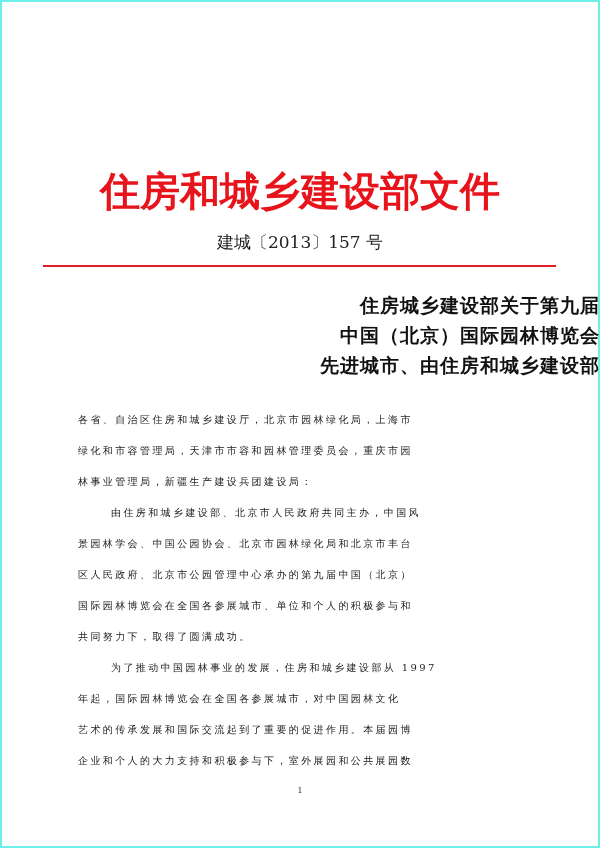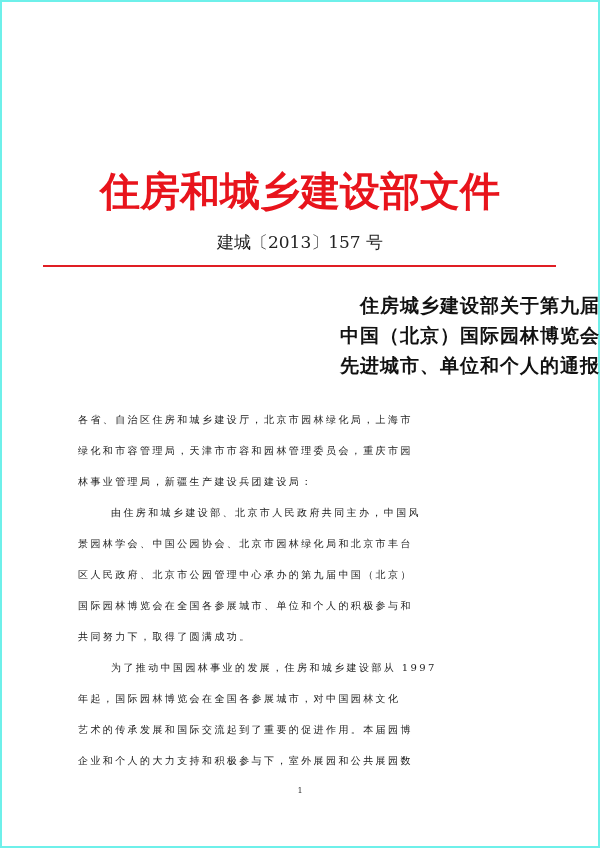--- a/index.html
+++ b/index.html
@@ -97,21 +97,21 @@
 
 <div class="doc-header">住房和城乡建设部文件</div>
 
 <div class="doc-number">建城〔2013〕157 号</div>
 
 <div class="red-rule"></div>
 
 <div class="doc-title">
   <div>住房城乡建设部关于第九届</div>
   <div>中国（北京）国际园林博览会</div>
-  <div>先进城市、单位和个人的通报</div>
+  <div>先进城市、由住房和城乡建设部</div>
 </div>
 
 <div class="doc-body">
   <div class="line">各省、自治区住房和城乡建设厅，北京市园林绿化局，上海市</div>
   <div class="line">绿化和市容管理局，天津市市容和园林管理委员会，重庆市园</div>
   <div class="line">林事业管理局，新疆生产建设兵团建设局：</div>
   <div class="line indent">由住房和城乡建设部、北京市人民政府共同主办，中国风</div>
   <div class="line">景园林学会、中国公园协会、北京市园林绿化局和北京市丰台</div>
   <div class="line">区人民政府、北京市公园管理中心承办的第九届中国（北京）</div>
   <div class="line">国际园林博览会在全国各参展城市、单位和个人的积极参与和</div>

